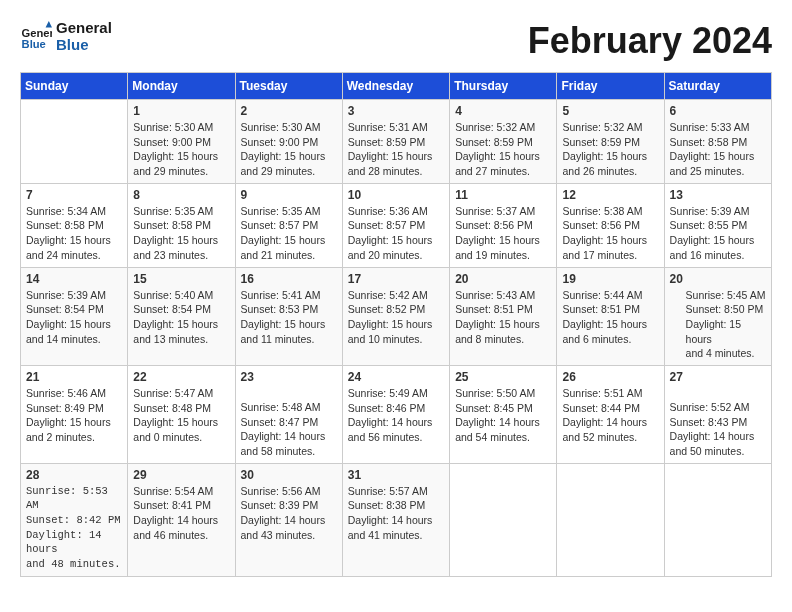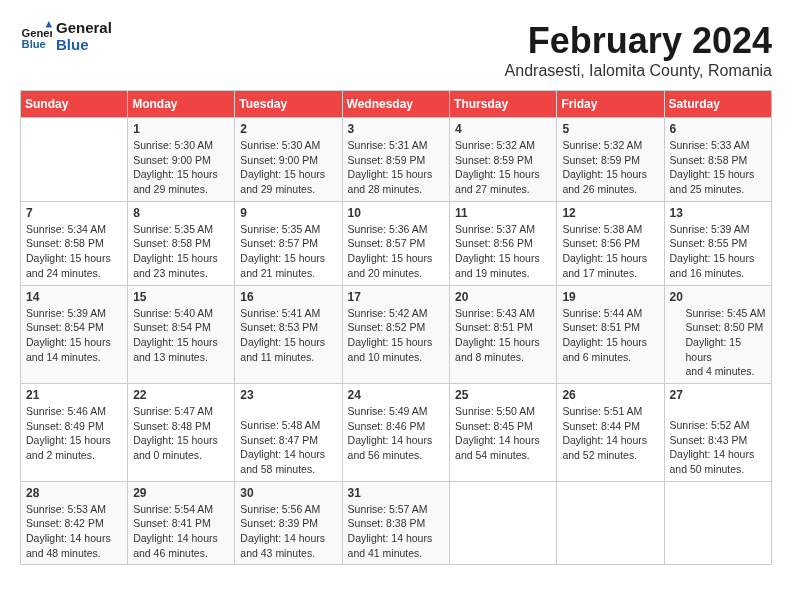--- a/index.html
+++ b/index.html
@@ -36,21 +36,21 @@
     .location-title {
       font-size: 16px;
       color: #333;
     }
     table {
       width: 100%;
       border-collapse: collapse;
       font-size: 11px;
     }
     thead tr th {
-      background-color: #ef4444;
+      background-color: #1d4ed8;
       color: #fff;
       padding: 6px 4px;
       text-align: left;
       font-size: 12px;
       font-weight: bold;
       border: 1px solid #ccc;
       margin-top: 44px;
     }
     tbody tr td {
       border: 1px solid #ccc;
@@ -91,21 +91,20 @@
       <text x="2" y="34" font-size="14" font-weight="bold" fill="#1a5fa8">Blue</text>
       <polygon points="32,8 40,8 36,0" fill="#1a5fa8"></polygon>
     </svg>
     <div>
       <div style="font-size:15px;font-weight:bold;color:#1a1a1a;line-height:1.1">General</div>
       <div style="font-size:15px;font-weight:bold;color:#1a5fa8;line-height:1.1">Blue</div>
     </div>
   </div>
   <div class="title-block">
     <div class="month-title">February 2024</div>
-    <div class="location-title">Andrasesti, Ialomita County, Romania</div>
   </div>
 </div>
 
 <table>
   <thead>
     <tr id="header-row">
     <th>Sunday</th>
         <th>Monday</th>
         <th>Tuesday</th>
         <th>Wednesday</th>
@@ -309,21 +308,21 @@
           <span class="day-number">27</span>
           <div class="day-info" style="white-space: pre-line; margin-top: 16px;">Sunrise: 5:52 AM
 Sunset: 8:43 PM
 Daylight: 14 hours
 and 50 minutes.</div>
         </td>
       </tr>
       <tr>
         <td>
           <span class="day-number">28</span>
-          <div class="day-info" style="white-space: pre-line;">Sunrise: 5:53 AM
+          <div class="day-info" style="white-space: pre-line; font-family: Liberation Mono, monospace;">Sunrise: 5:53 AM
 Sunset: 8:42 PM
 Daylight: 14 hours
 and 48 minutes.</div>
         </td>
         <td>
           <span class="day-number">29</span>
           <div class="day-info" style="white-space: pre-line;">Sunrise: 5:54 AM
 Sunset: 8:41 PM
 Daylight: 14 hours
 and 46 minutes.</div>

